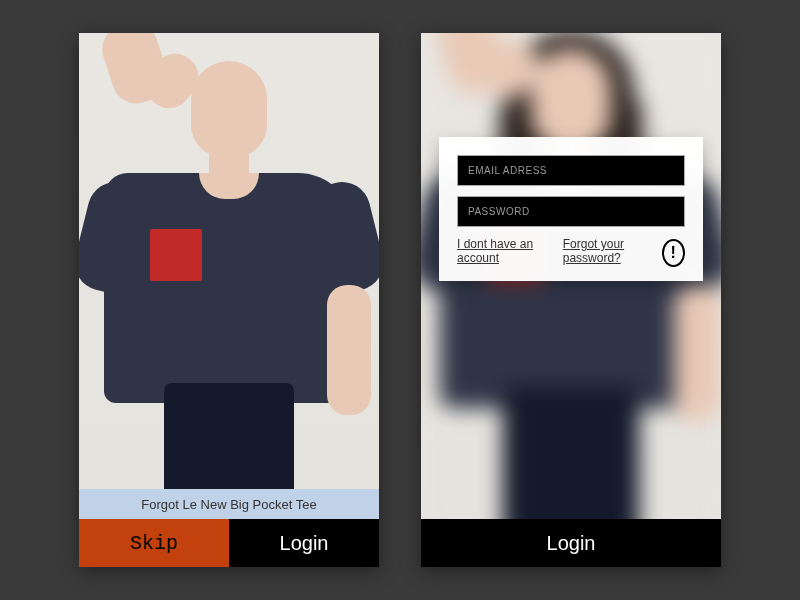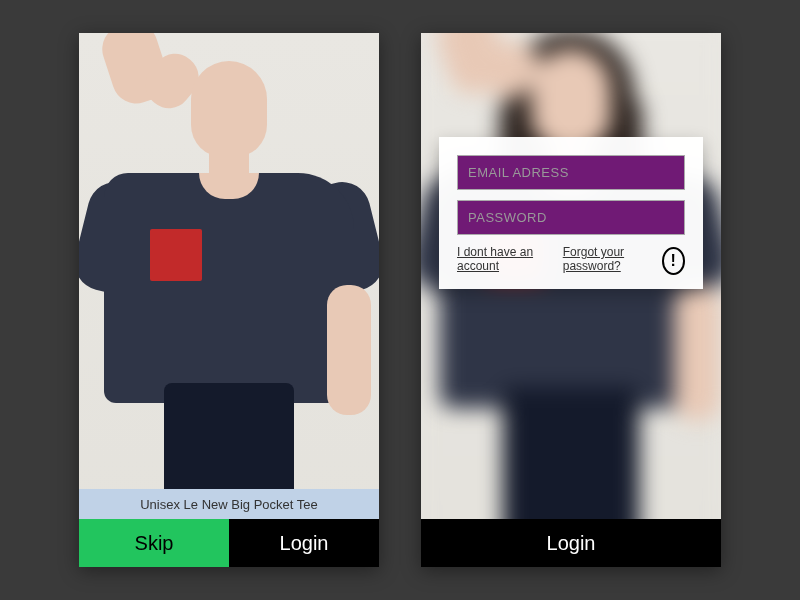--- a/index.html
+++ b/index.html
@@ -136,41 +136,41 @@
     }
     .bottom-bar {
       position:absolute; bottom:0; left:0; right:0;
       height:48px; display:flex;
     }
     .btn {
       flex:1; display:flex; align-items:center; justify-content:center;
       font-size:20px;
       cursor:pointer;
     }
-    .btn-skip { background:#22c55e; color:#000; }
+    .btn-skip { background:#c2410c; color:#000;font-family:Liberation Mono, monospace; }
     .btn-login { background:#000; color:#fff; }
     .btn-login-full { background:#000; color:#fff; width:100%; }
 
     
     .blur { filter: blur(10px); transform: scale(1.05); }
     .login-card {
       position:absolute; top:104px; left:18px; right:18px;
       background: rgba(255,255,255,0.97);
       padding:18px 18px 14px;
       box-shadow: 0 6px 16px rgba(0,0,0,0.25);
     }
     .field {
       width:100%;
       border:1px solid #aaa;
       padding:9px 10px;
       margin-bottom:10px;
-      font-size:13px;
+      font-size:10px;
       letter-spacing:0.5px;
       color:#999;
-      background:#701a75;
+      background:#000000;
     }
     .field::placeholder { color:#999; }
     .link-row {
       display:flex; justify-content:space-between; align-items:flex-start;
     }
     .links { display:flex; flex-direction:row; gap:8px; }
     .link {
       font-size:12px; color:#333;
       text-decoration:underline;
       cursor:pointer;
@@ -200,21 +200,21 @@
     <div class="neck"></div>
     <div class="sleeve-l"></div>
     <div class="sleeve-r"></div>
     <div class="shirt">
       <div class="pocket"></div>
     </div>
     <div class="forearm"></div>
     <div class="jeans"></div>
   </div>
   <div class="caption-bar">
-    <span>Unisex Le New Big Pocket Tee</span>
+    <span>Forgot Le New Big Pocket Tee</span>
   </div>
   <div class="bottom-bar">
     <div class="btn btn-skip">
       <span>Skip</span>
     </div>
     <div class="btn btn-login">
       <span>Login</span>
     </div>
   </div>
 </div>

